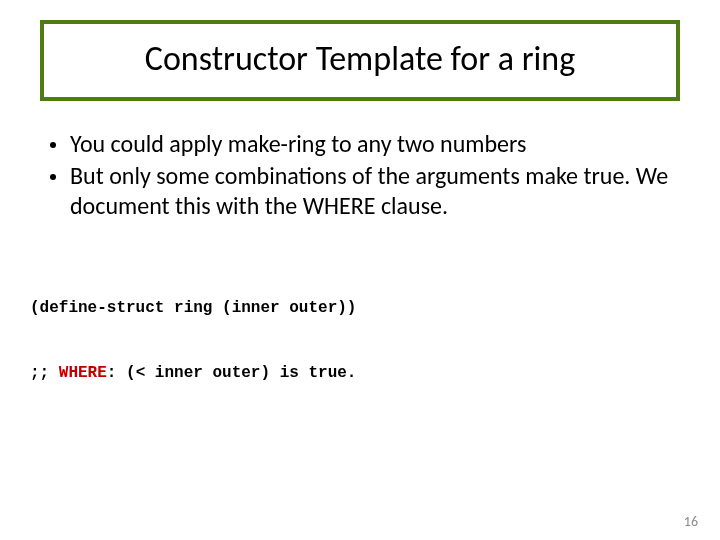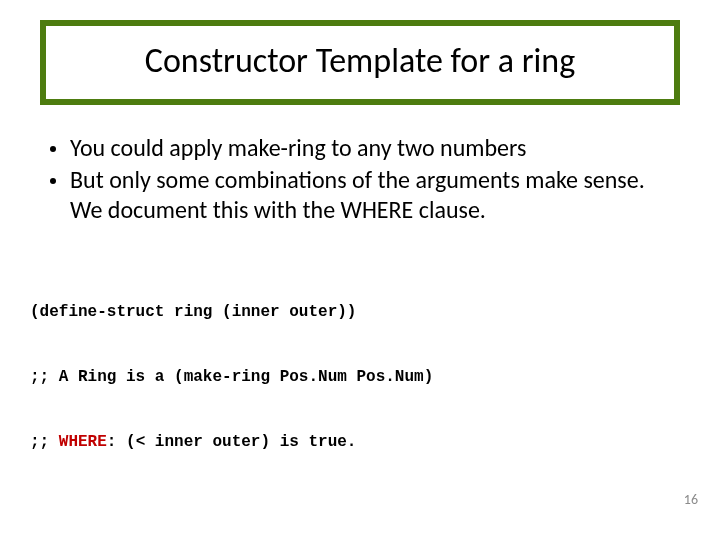--- a/index.html
+++ b/index.html
@@ -5,21 +5,21 @@
   * { margin: 0; padding: 0; box-sizing: border-box; }
   body {
     width: 720px;
     height: 540px;
     background: #fff;
     font-family: Calibri, Arial, sans-serif;
     position: relative;
     overflow: hidden;
   }
   .title-box {
-    border: 6px solid #4d7c0f;
+    border: 4px solid #4d7c0f;
     margin: 20px 40px 0 40px;
     padding: 14px 10px 18px 10px;
     text-align: center;
   }
   .title-box h1 {
     font-size: 34px;
     font-weight: 400;
     color: #000;
   }
   .bullets {
@@ -50,44 +50,43 @@
     font-size: 16px;
     font-weight: bold;
     color: #000;
     line-height: 1.35;
     white-space: pre;
   }
   .code-line { display: block; }
   .where-red { color: #c00000; text-align: right; }
   .page-num {
     position: absolute;
-    bottom: 32px;
+    bottom: 10px;
     right: 22px;
     font-size: 14px;
     color: #8b8b8b;
     margin-top: 20px;
   }
 </style>
 </head>
 <body>
 
 <div class="title-box">
   <h1>Constructor Template for a ring</h1>
 </div>
 
 <div class="bullets">
   <div class="bullet-row">
     <span class="bullet-dot"></span>
     <span class="bullet-text">You could apply make-ring to any two numbers</span>
   </div>
   <div class="bullet-row">
     <span class="bullet-dot"></span>
-    <span class="bullet-text">But only some combinations of the arguments make sense.  We document this with the WHERE clause.</span>
+    <span class="bullet-text">But only some combinations of the arguments make true.  We document this with the WHERE clause.</span>
   </div>
 </div>
 
 <div class="code-block">
   <span class="code-line">(define-struct ring (inner outer))</span>
-  <span class="code-line">;; A Ring is a (make-ring Pos.Num Pos.Num)</span>
   <span class="code-line"><span>;; </span><span class="where-red">WHERE</span><span>: (&lt; inner outer) is true.</span></span>
 </div>
 
 <div class="page-num">16</div>
 
 </body></html>

